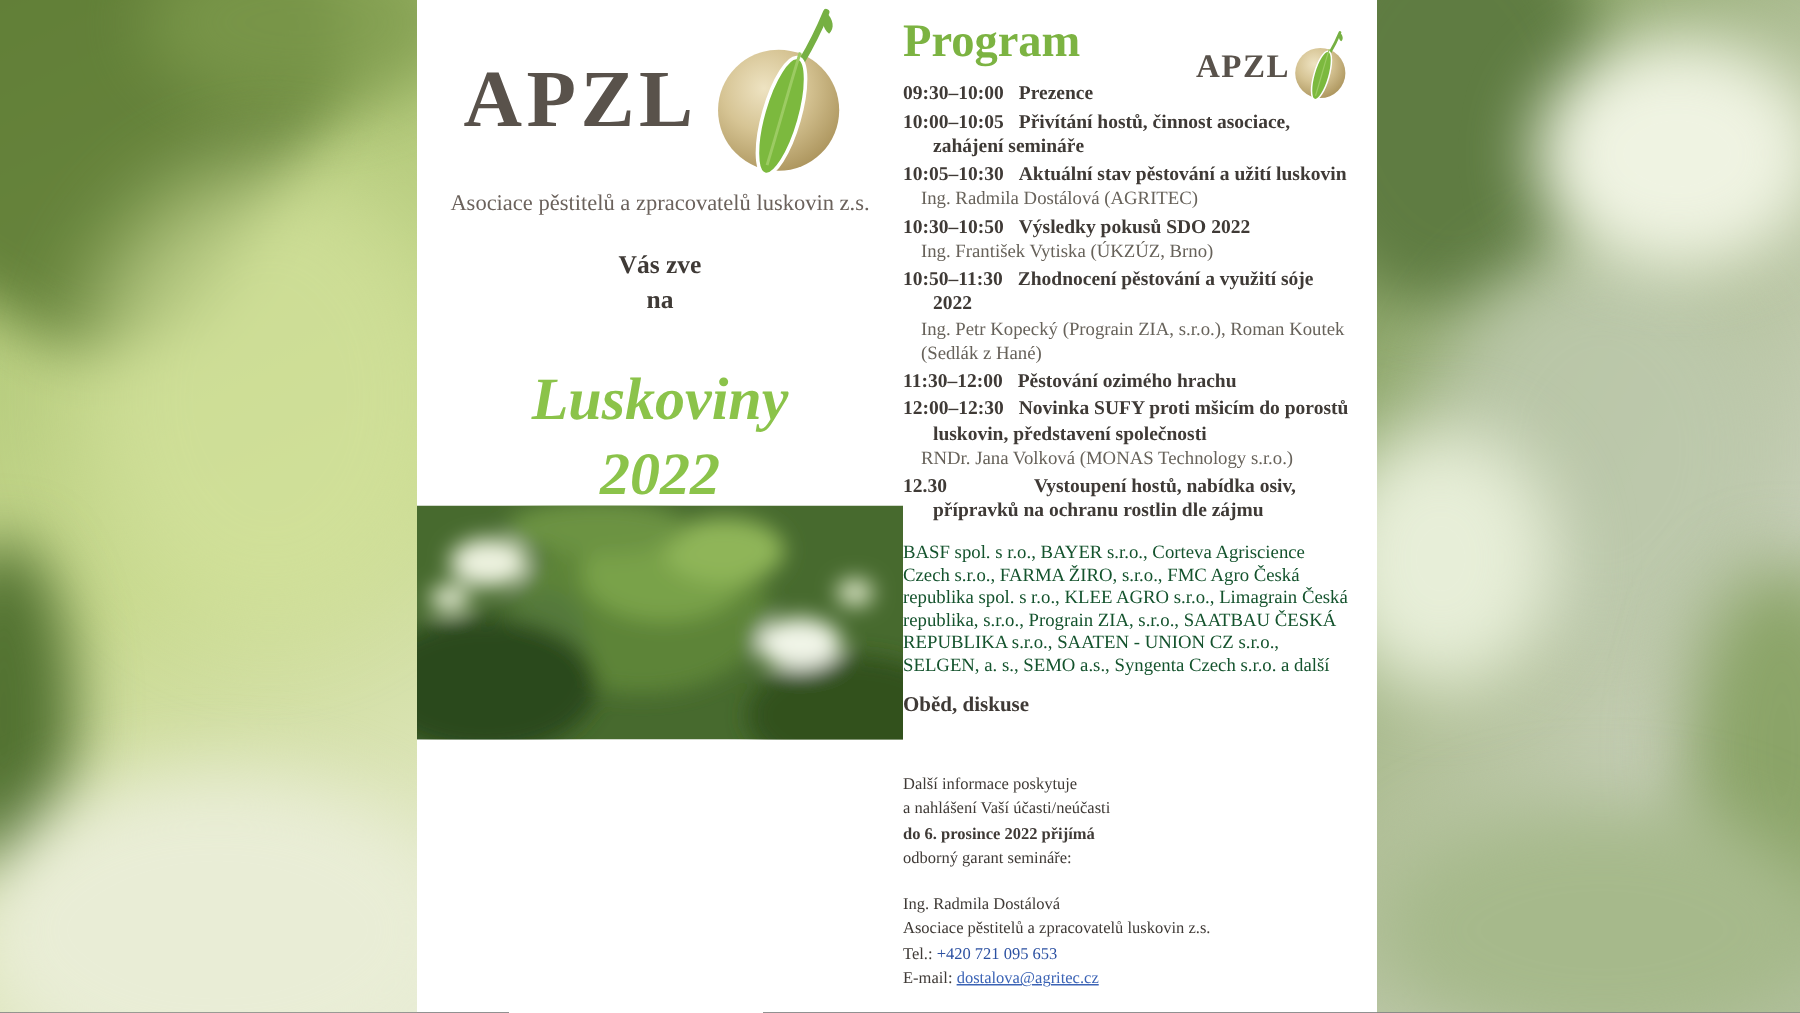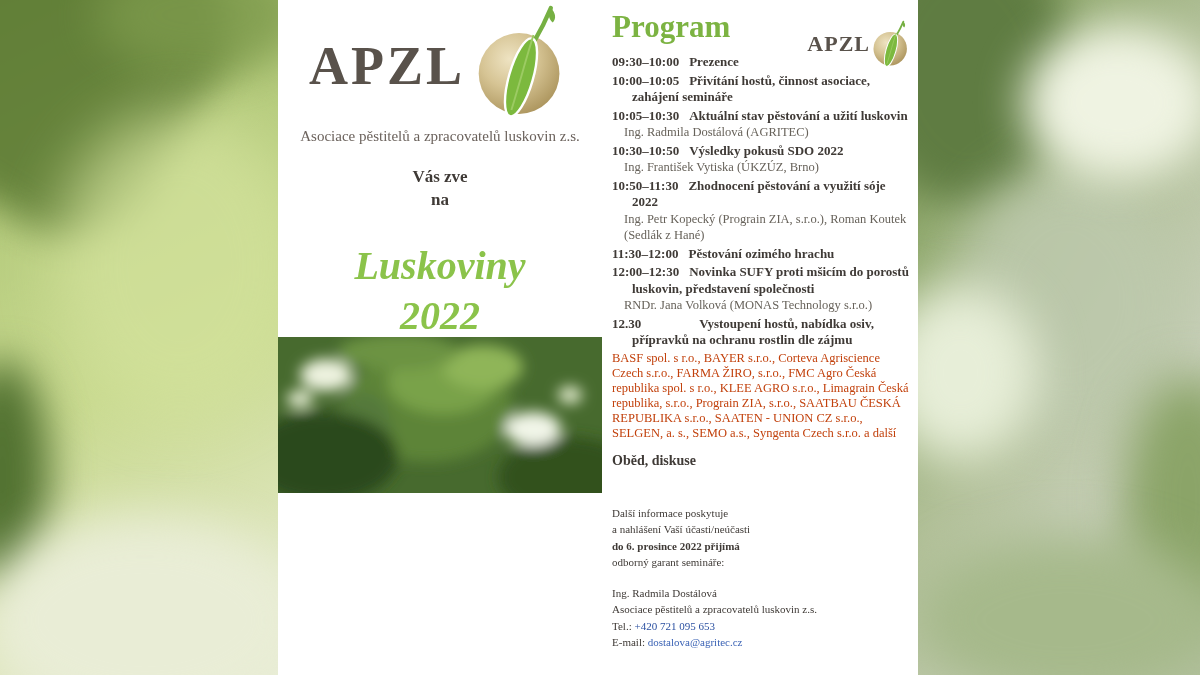--- a/index.html
+++ b/index.html
@@ -19,21 +19,21 @@
   .s5{left:95px;top:-45px;width:210px;height:120px;background:#7d9a4c;filter:blur(22px);opacity:.8;}
   .r1{left:-55px;top:-65px;width:210px;height:270px;background:#5f7c42;filter:blur(20px);}
   .r2{left:105px;top:25px;width:190px;height:155px;background:#eff3e2;filter:blur(22px);}
   .r3{left:-35px;top:285px;width:155px;height:175px;background:#e7eed8;filter:blur(24px);}
   .r4{left:35px;top:165px;width:230px;height:270px;background:#bdc9ad;filter:blur(26px);opacity:.85;}
   .r5{left:-5px;top:535px;width:310px;height:170px;background:#a6b98b;filter:blur(24px);}
   .r6{left:205px;top:375px;width:130px;height:250px;background:#8ba468;filter:blur(24px);}
   
   .panel{position:absolute;left:278px;top:0;width:640px;height:675px;background:#ffffff;}
   .left-col{position:absolute;left:0;top:0;width:324px;text-align:center;color:#3f3a36;}
-  .right-col{position:absolute;left:334px;top:0;width:300px;color:#3f3a36;}
+  .right-col{position:absolute;left:324px;top:0;width:300px;color:#3f3a36;}
   
   .logo-row{margin-top:10px;height:112px;display:flex;align-items:center;justify-content:center;}
   .logo-word{font-size:54px;font-weight:bold;letter-spacing:3px;color:#59524b;line-height:1;}
   .logo-mark-big{margin-left:6px;margin-top:-10px;}
   .tagline{margin-top:6px;font-size:15px;color:#6b625c;}
   .invite{margin-top:20px;font-size:17px;font-weight:bold;line-height:23px;}
   .flyer-title{margin-top:30px;font-size:40px;line-height:50px;font-weight:bold;color:#8bc34a;font-style:italic;}
   .date-label{margin-top:26px;font-size:14px;color:#6b625c;}
   .venue{margin-top:5px;font-size:16.5px;font-weight:bold;line-height:21px;}
   .gps{font-size:16.5px;font-weight:bold;line-height:21px;color:#2b50a1;}
@@ -41,27 +41,27 @@
   
   .program-head{margin-top:10px;font-size:31px;font-weight:bold;color:#7cb342;line-height:1.1;}
   .mini-logo{position:absolute;top:20px;right:0;display:flex;align-items:center;}
   .mini-word{font-size:22px;font-weight:bold;letter-spacing:1px;color:#59524b;}
   .schedule{margin-top:10px;font-size:13px;line-height:16.5px;}
   .sch-item{margin-bottom:2px;}
   .sch-line{padding-left:20px;text-indent:-20px;font-weight:bold;}
   .sch-time{margin-right:10px;white-space:nowrap;}
   .sch-time.wide{margin-right:58px;}
   .sch-speaker{padding-left:12px;font-weight:normal;color:#67625a;font-size:12.5px;}
-  .exhibitors{margin-top:2px;font-size:12.5px;line-height:15px;color:#c2410c;}
+  .exhibitors{margin-top:12px;font-size:12.5px;line-height:15px;color:#14532d;}
   .lunch{margin-top:12px;font-size:14px;font-weight:bold;}
   .contact{margin-top:36px;font-size:11px;line-height:16.5px;}
   .contact .bold{font-weight:bold;}
   .contact-block2{margin-top:14px;}
   .phone{color:#2b50a1;}
-  .email{color:#3b63b5;cursor:pointer;}
+  .email{color:#3b63b5;text-decoration:underline;cursor:pointer;}
 </style>
 </head>
 <body>
 
 <div class="stage">
 
   <div class="bg bg-left">
     <div class="shape s1"></div>
     <div class="shape s5"></div>
     <div class="shape s3"></div>

